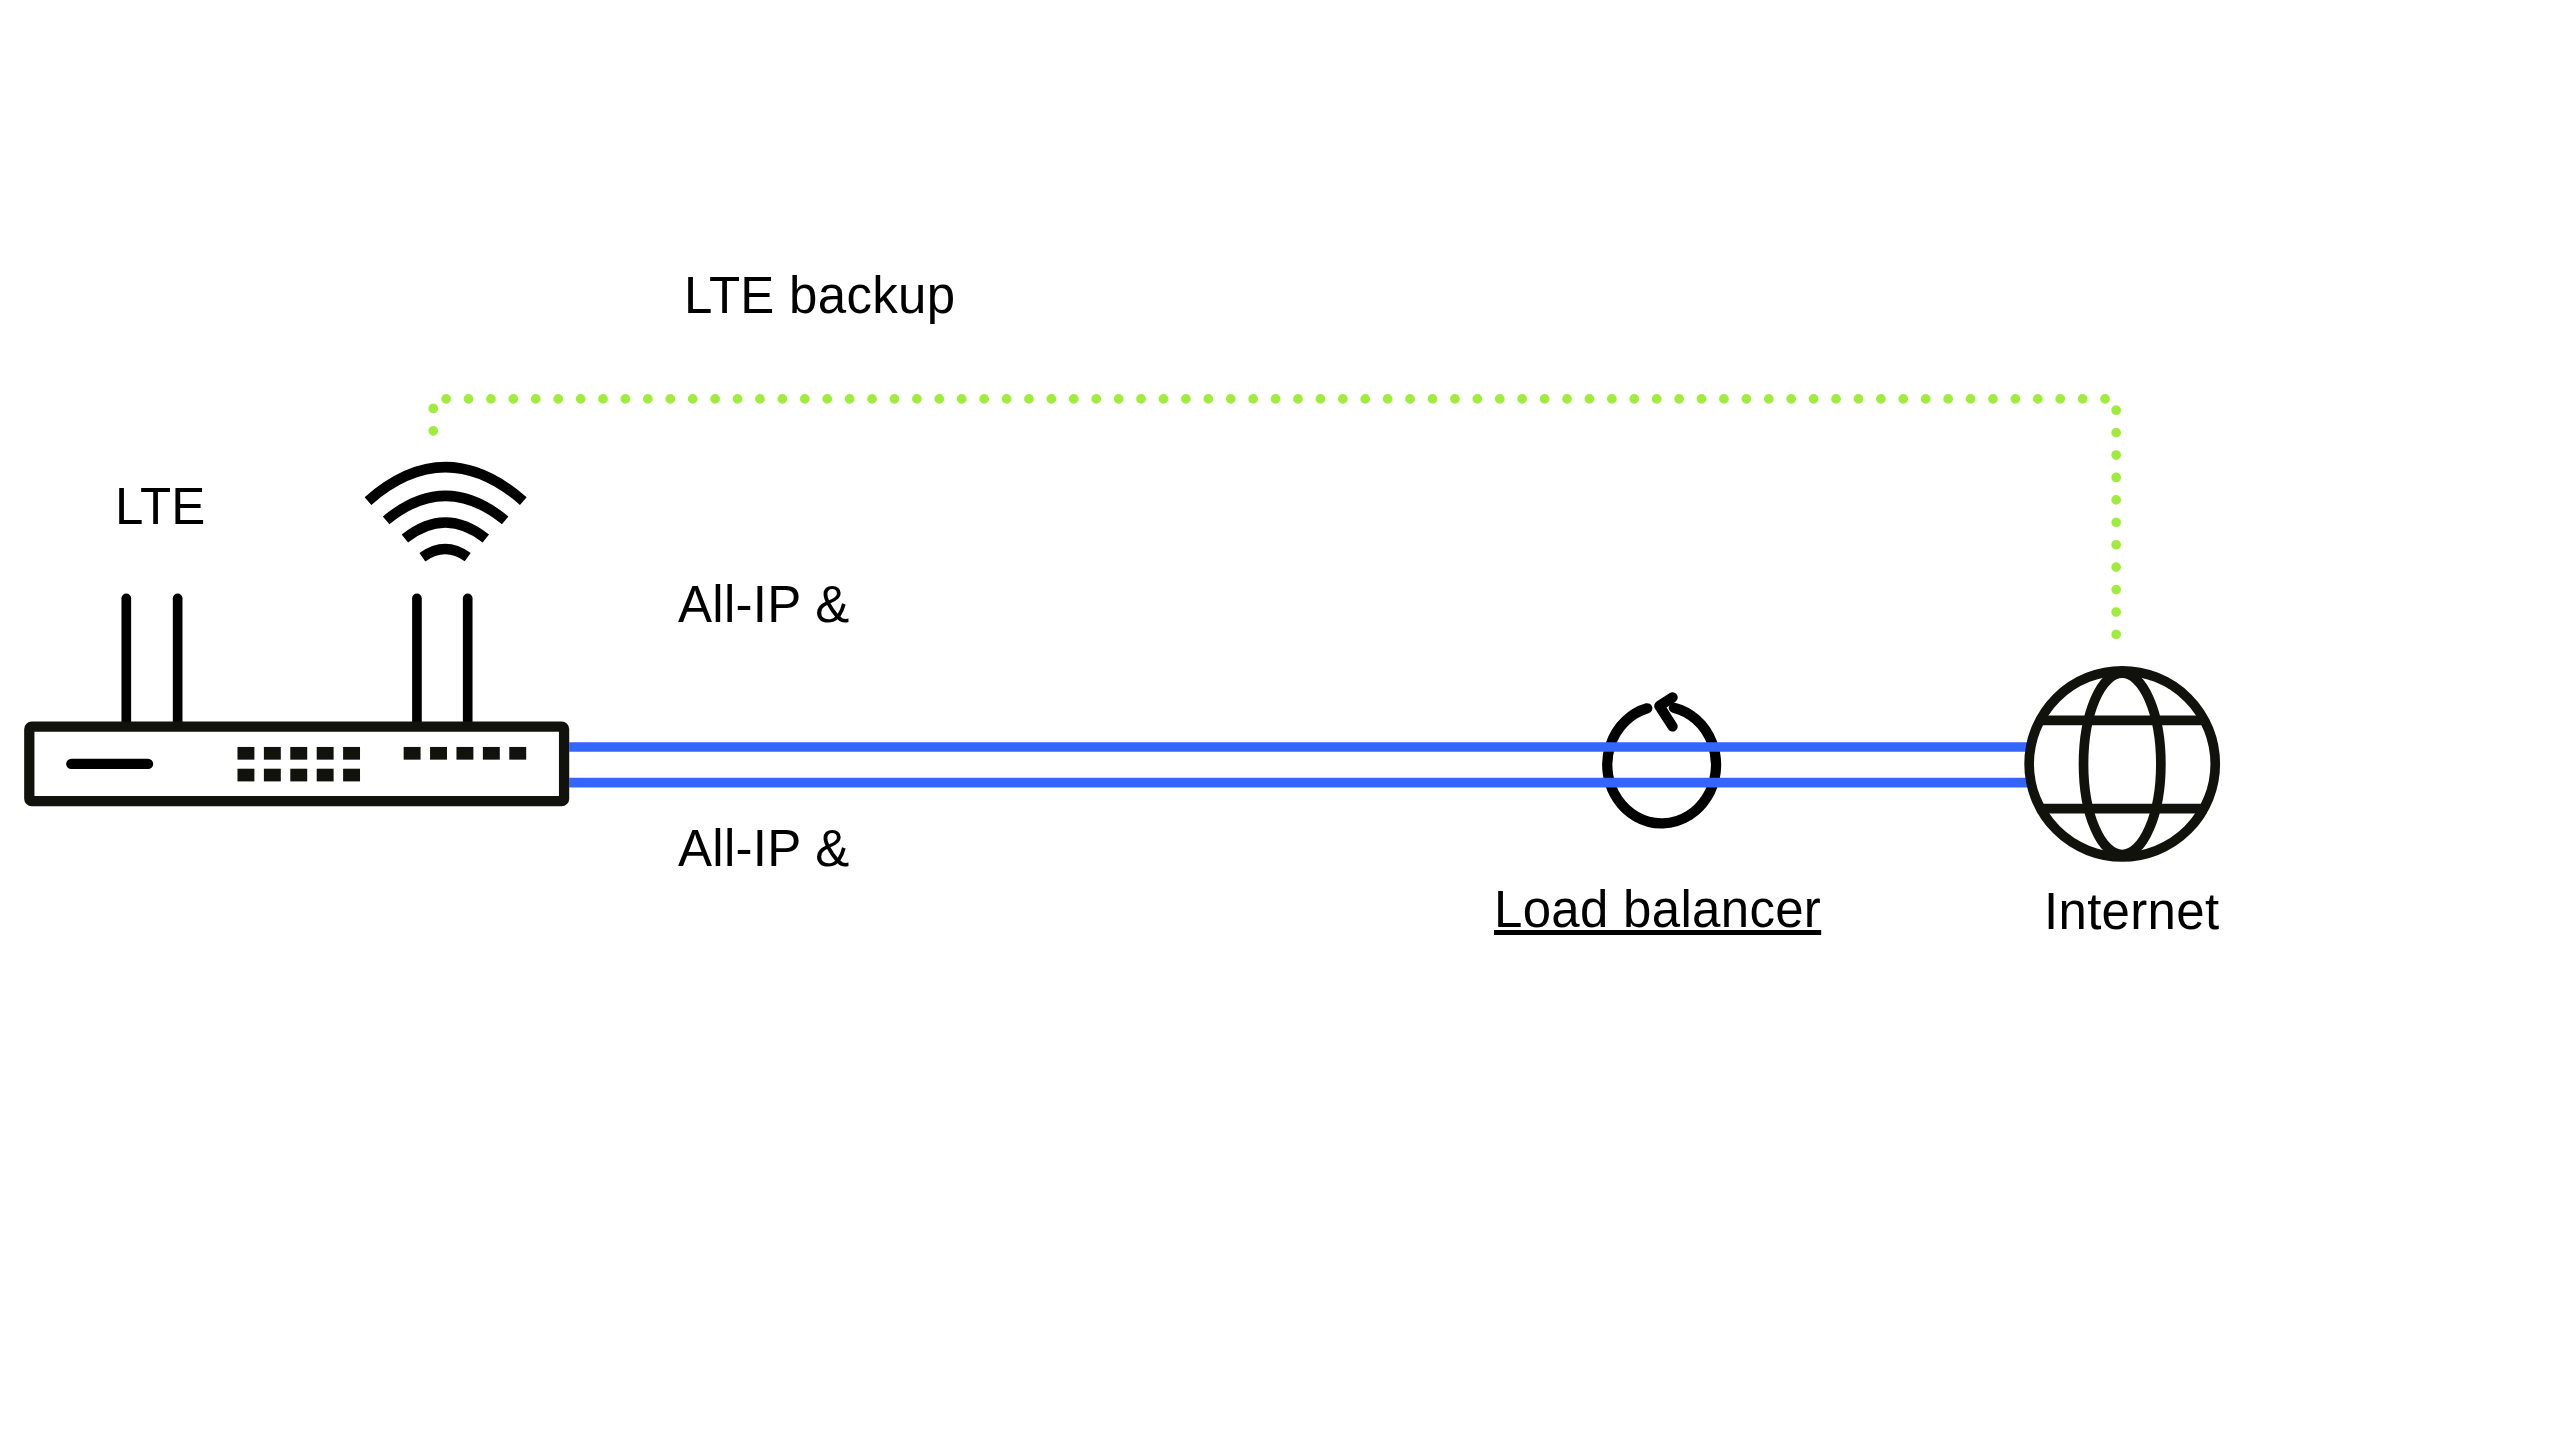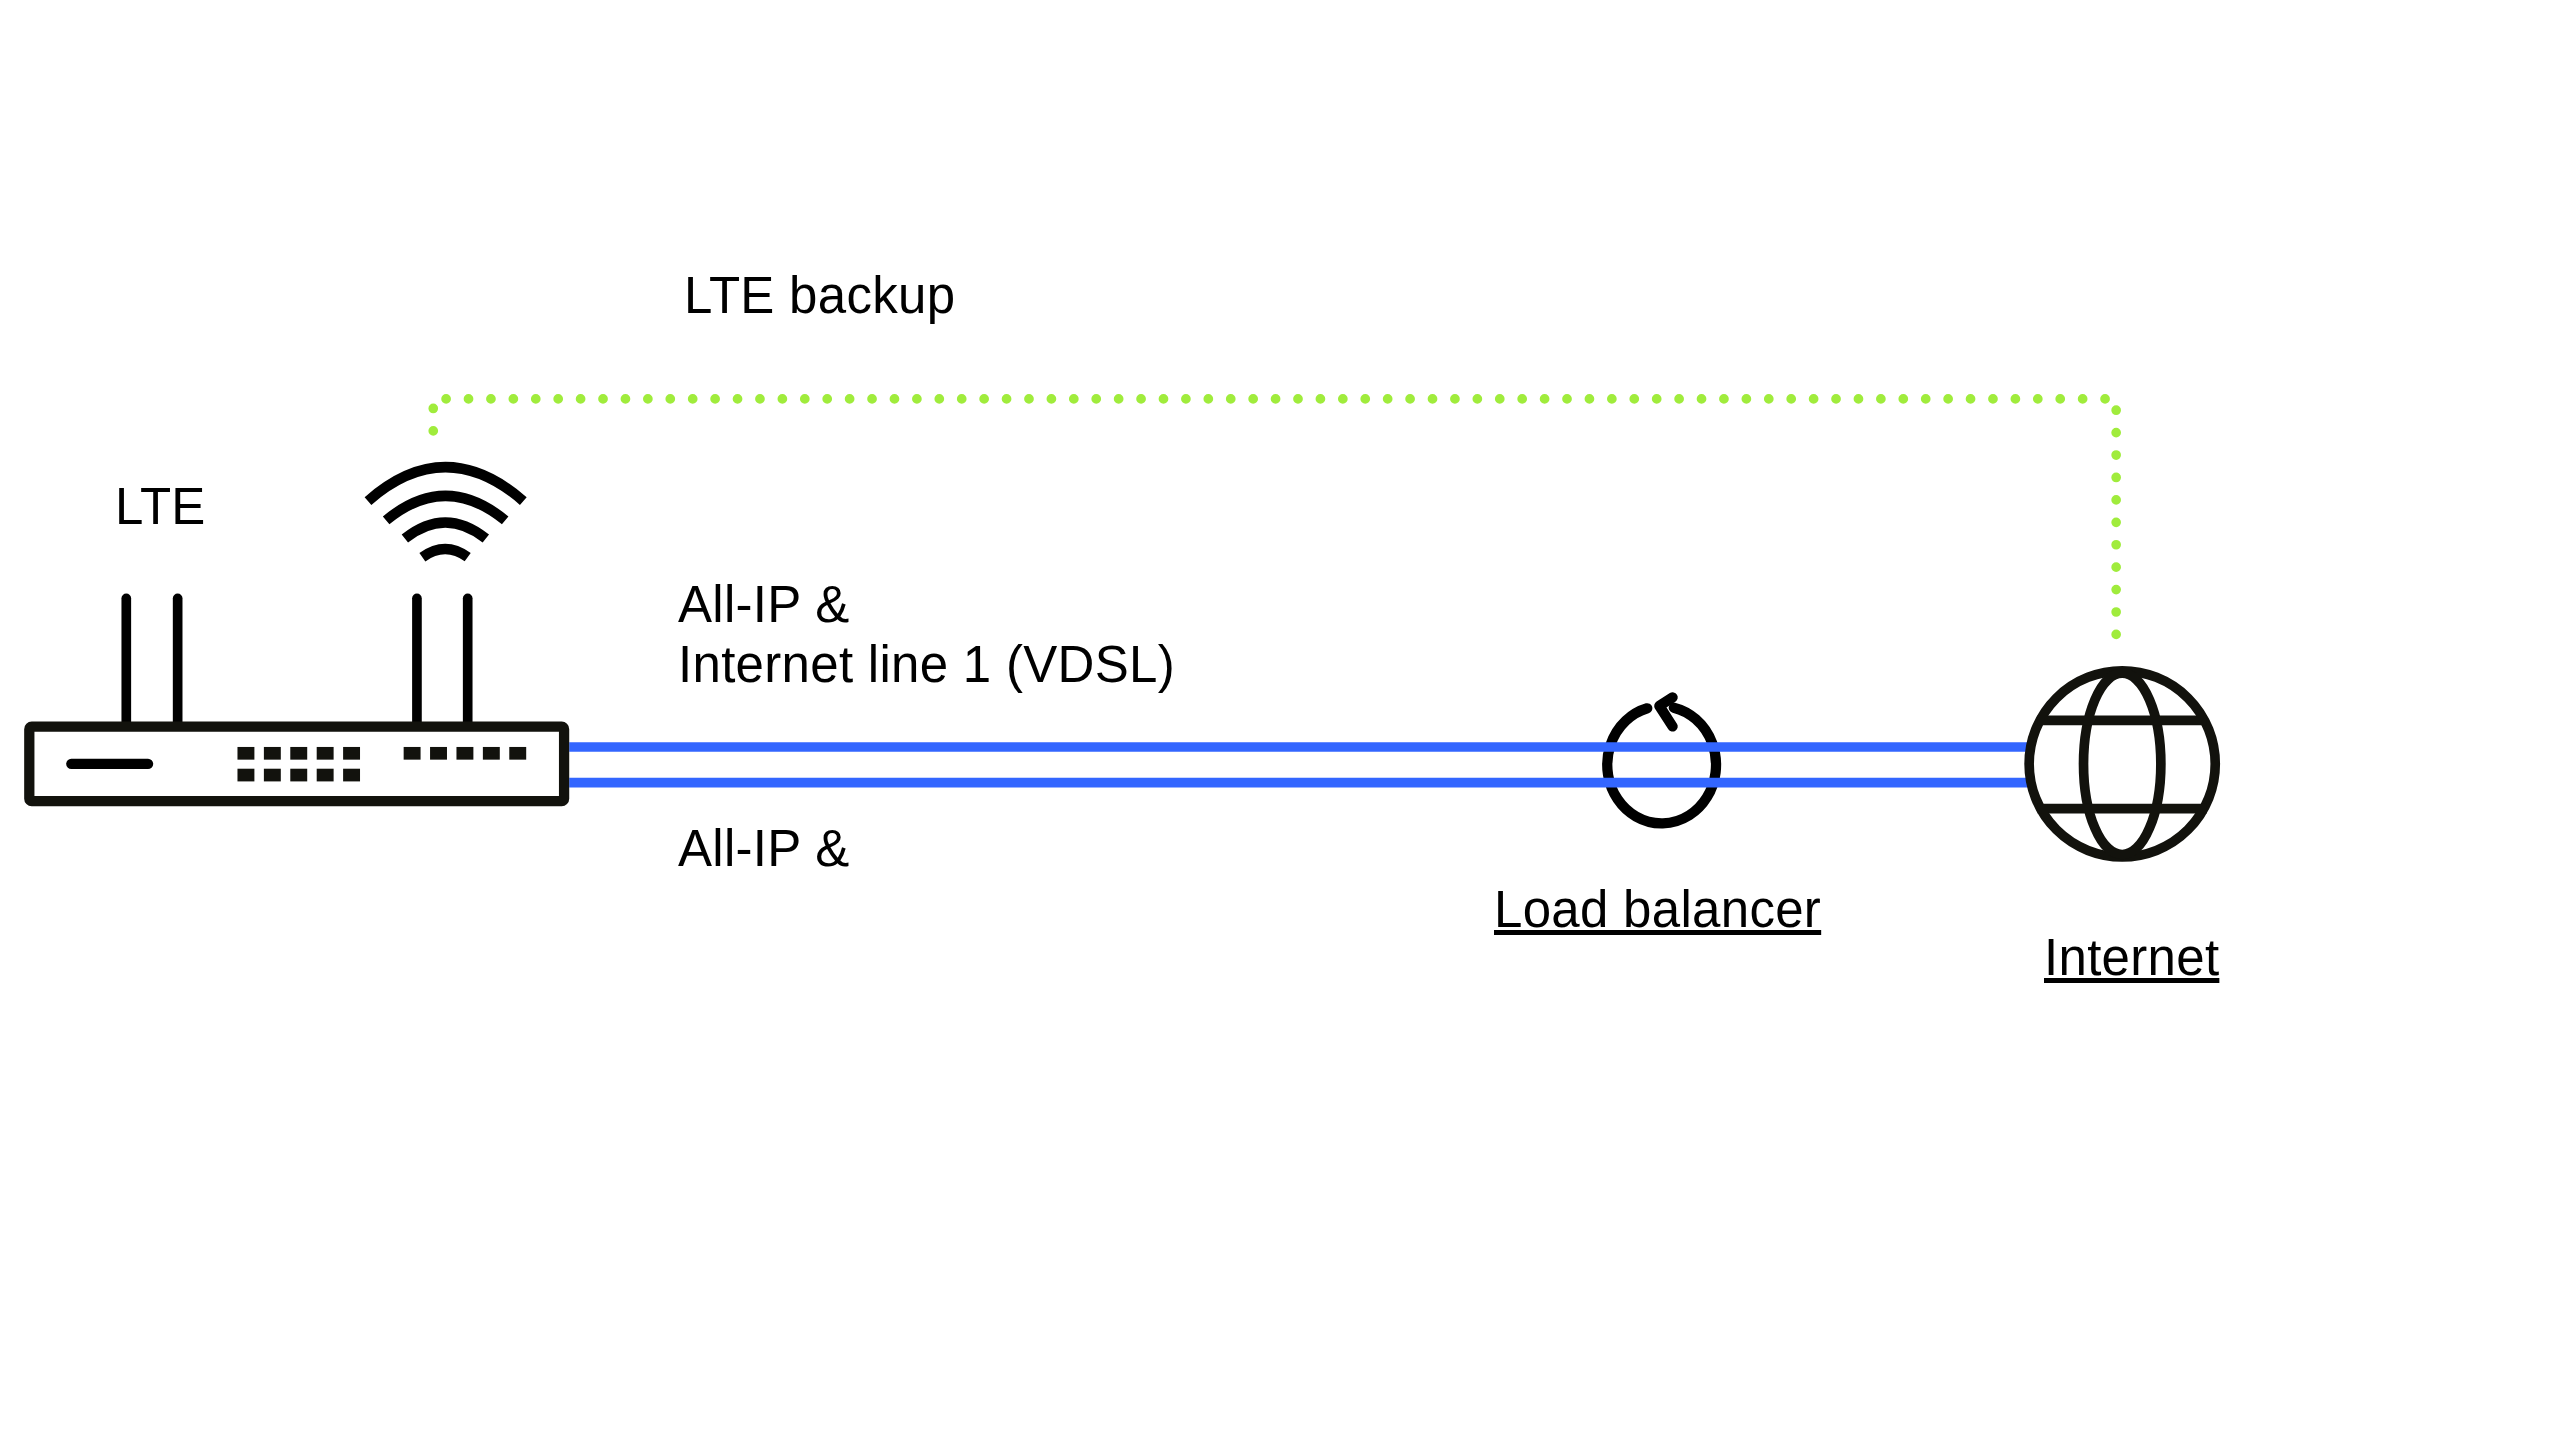--- a/index.html
+++ b/index.html
@@ -72,22 +72,21 @@
     <line x1="3372" y1="1192" x2="3652" y2="1192"></line>
     <line x1="3372" y1="1338" x2="3652" y2="1338"></line>
   </g>
 </svg>
 
 <div class="lbl" style="left:115px; top:477px;">LTE</div>
 <div class="lbl" style="left:684px; top:266px;">LTE backup</div>
 
 <div class="lbl" style="left:678px; top:575px;">
   <span class="line">All-IP &amp;</span>
-  <span class="line">Internet line 1 (VDSL)</span>
 </div>
 
 <div class="lbl" style="left:678px; top:819px;">
   <span class="line">All-IP &amp;</span>
 </div>
 
 <div class="lbl" style="left:1494px; top:880px;text-decoration:underline;">Load balancer</div>
-<div class="lbl" style="left:2044px; top:928px;text-decoration:underline;">Internet</div>
+<div class="lbl" style="left:2044px; top:882px;">Internet</div>
 
 
 </body></html>

